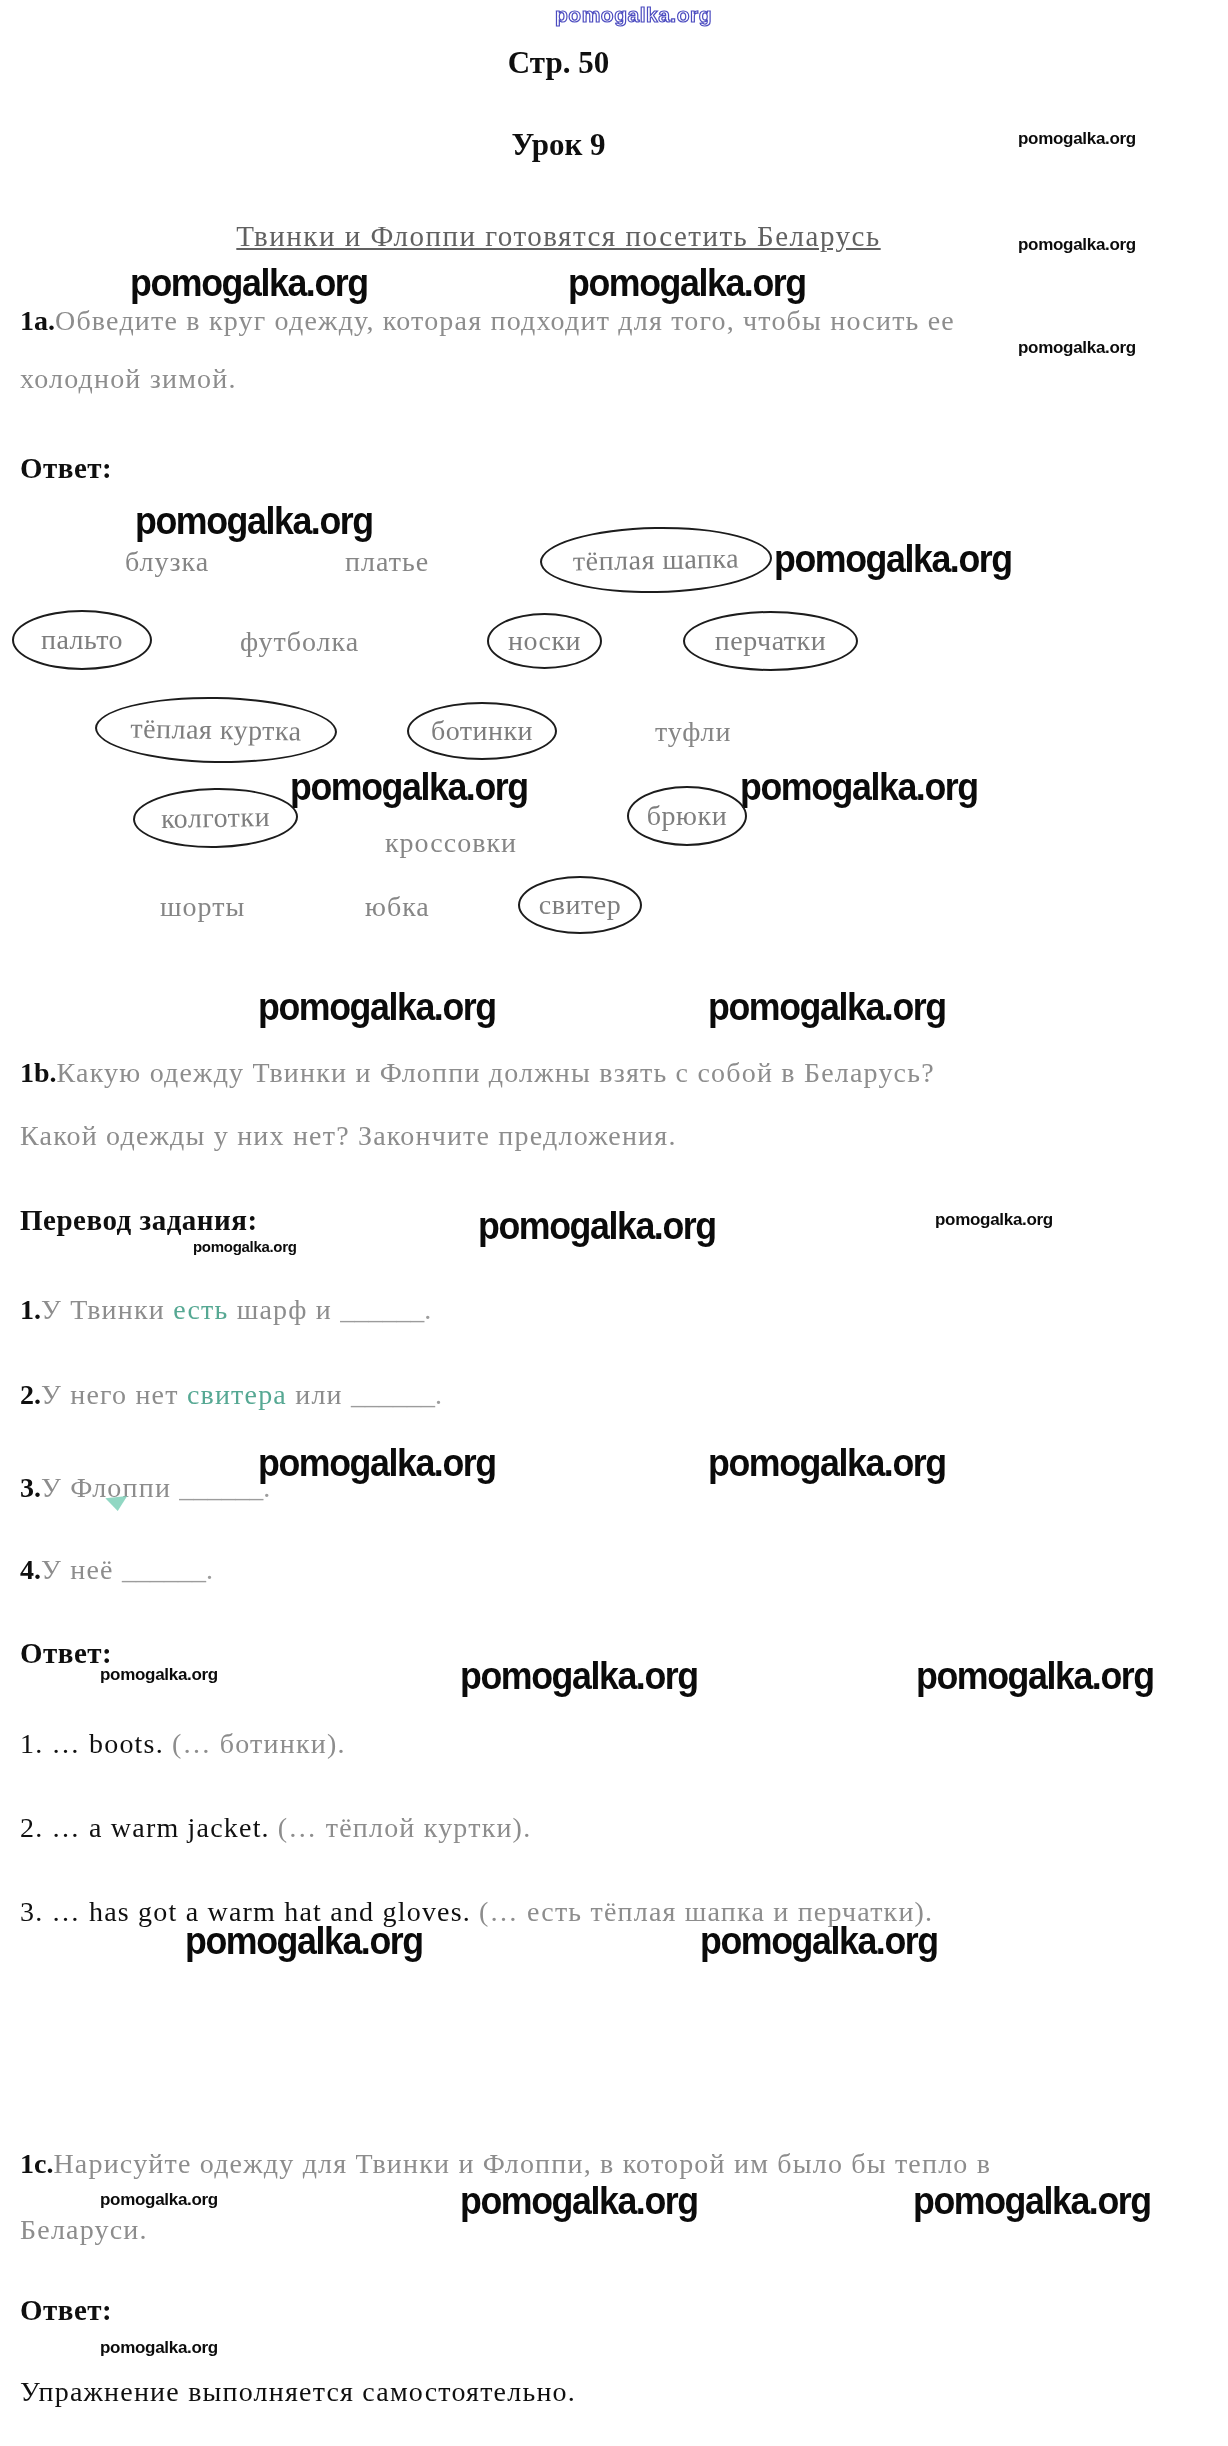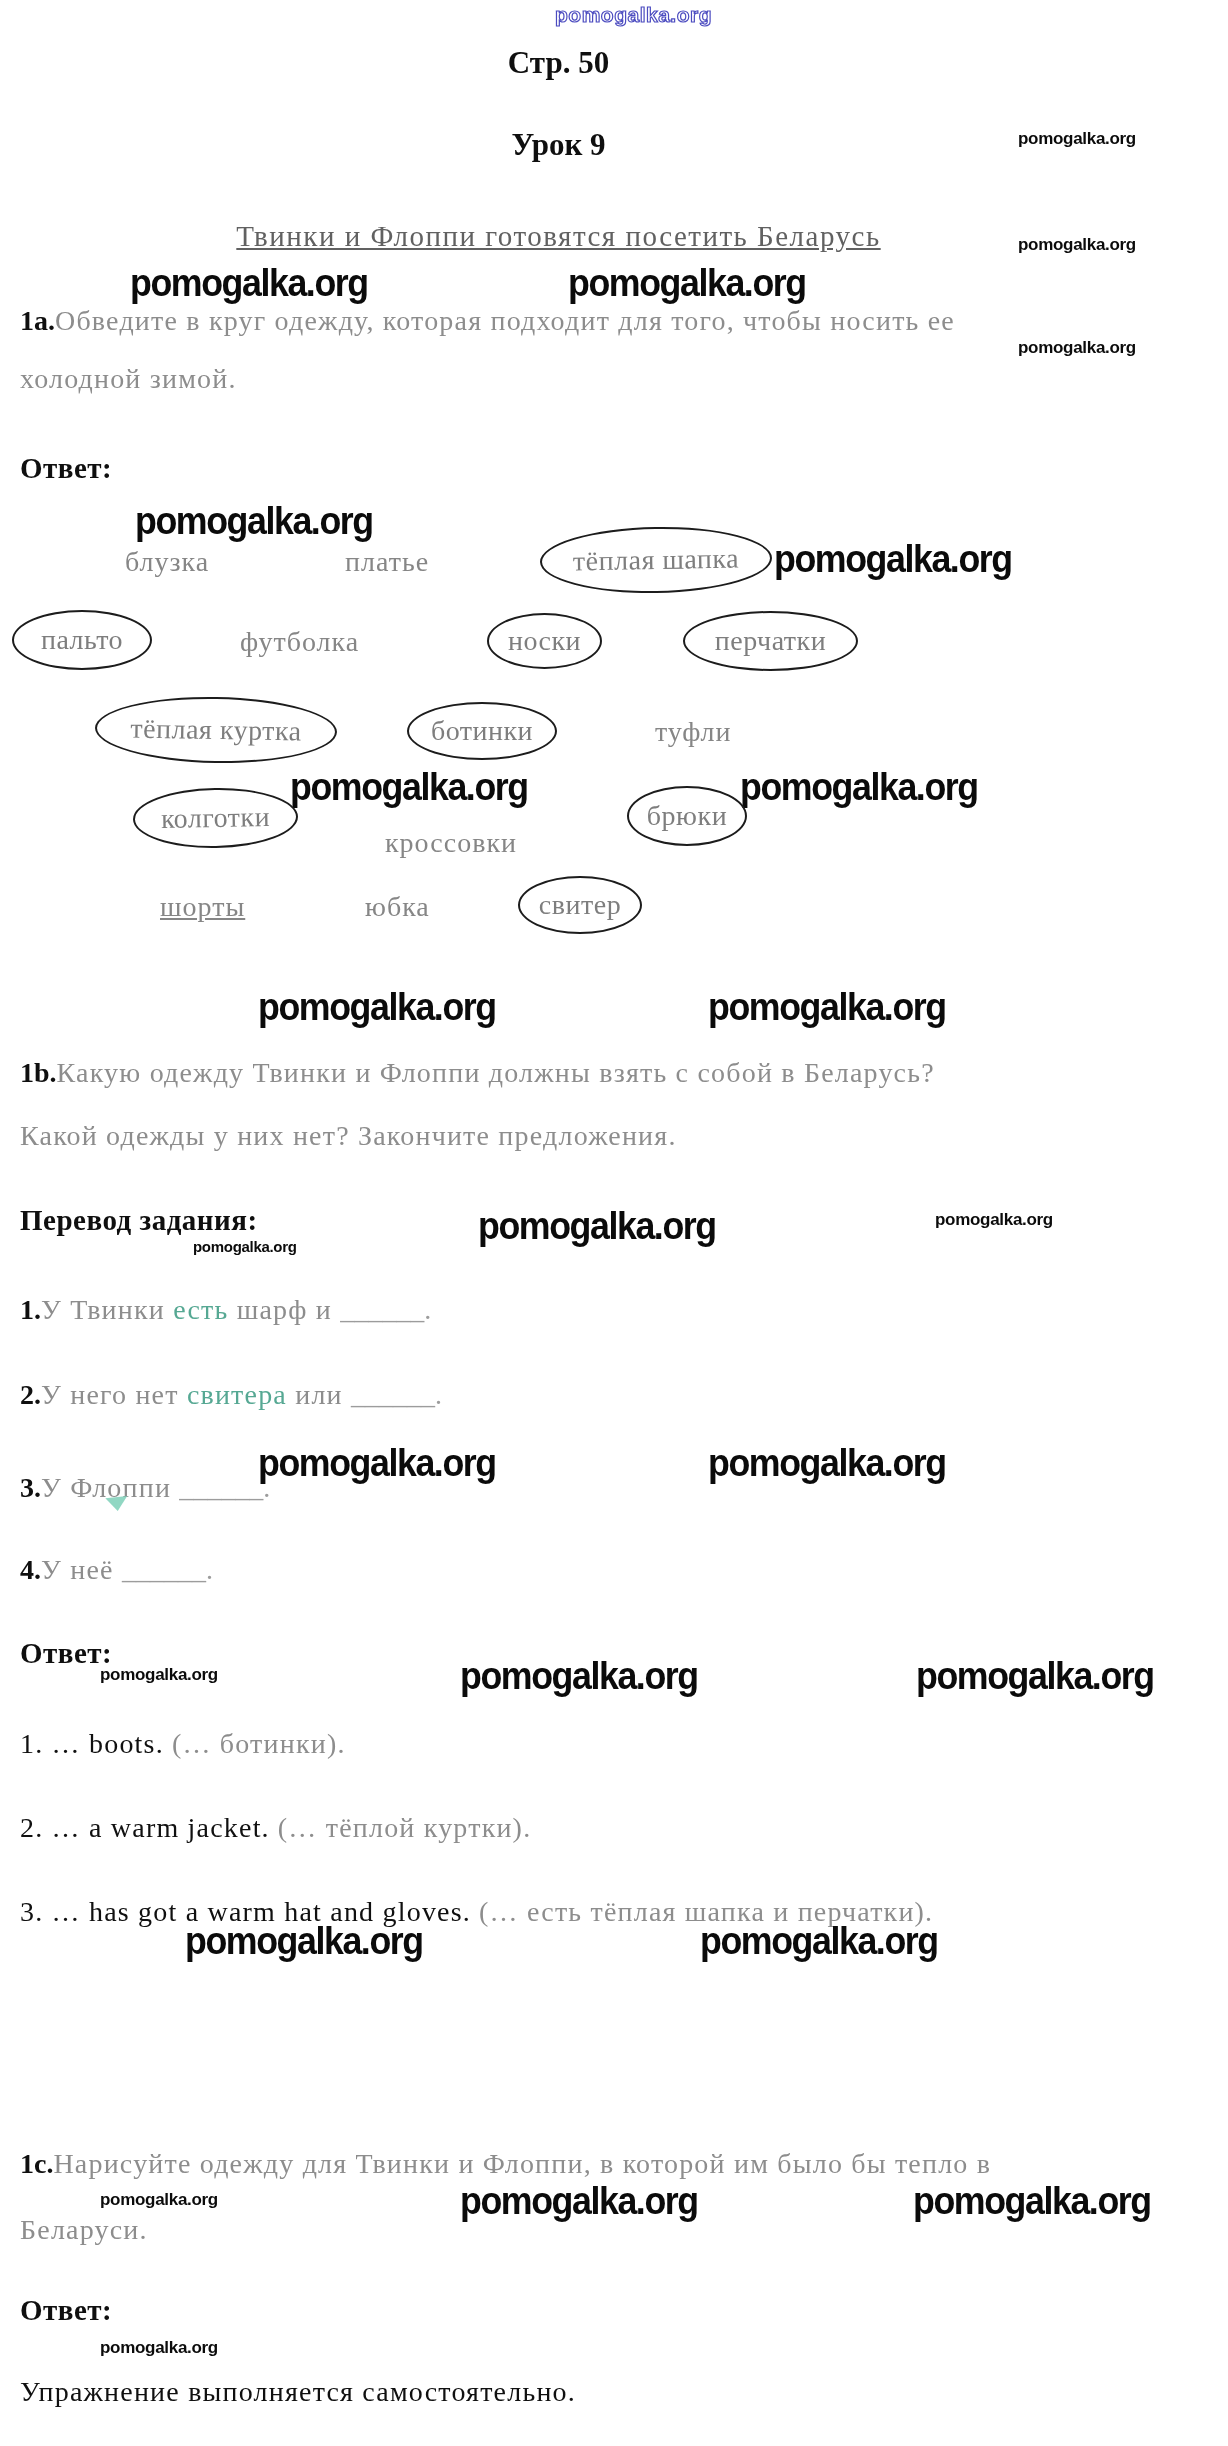--- a/index.html
+++ b/index.html
@@ -92,21 +92,21 @@
   <div class="wm-lg" style="left:740px;top:766px;">pomogalka.org</div>
 
   <span class="oval" style="left:133px;top:788px;width:165px;height:60px;transform:rotate(-1deg);">
       <i class="w">колготки</i>
     </span>
   <span class="word" style="left:385px;top:826px;">кроссовки</span>
   <span class="oval" style="left:627px;top:786px;width:120px;height:60px;">
       <i class="w">брюки</i>
     </span>
 
-  <span class="word" style="left:160px;top:890px;text-decoration:underline;">шорты</span>
+  <span class="word" style="left:160px;top:890px;">шорты</span>
   <span class="word" style="left:365px;top:890px;">юбка</span>
   <span class="oval" style="left:518px;top:876px;width:124px;height:58px;">
       <i class="w">свитер</i>
     </span>
 
   <div class="wm-lg" style="left:258px;top:986px;">pomogalka.org</div>
   <div class="wm-lg" style="left:708px;top:986px;">pomogalka.org</div>
 
   <div class="abs ln" style="left:20px;top:1055px;"><b class="num-b">1b.</b><span class="gray">Какую одежду Твинки  и Флоппи должны взять с собой в Беларусь?</span></div>
   <div class="abs ln gray" style="left:20px;top:1118px;">Какой одежды у них нет? Закончите предложения.</div>

